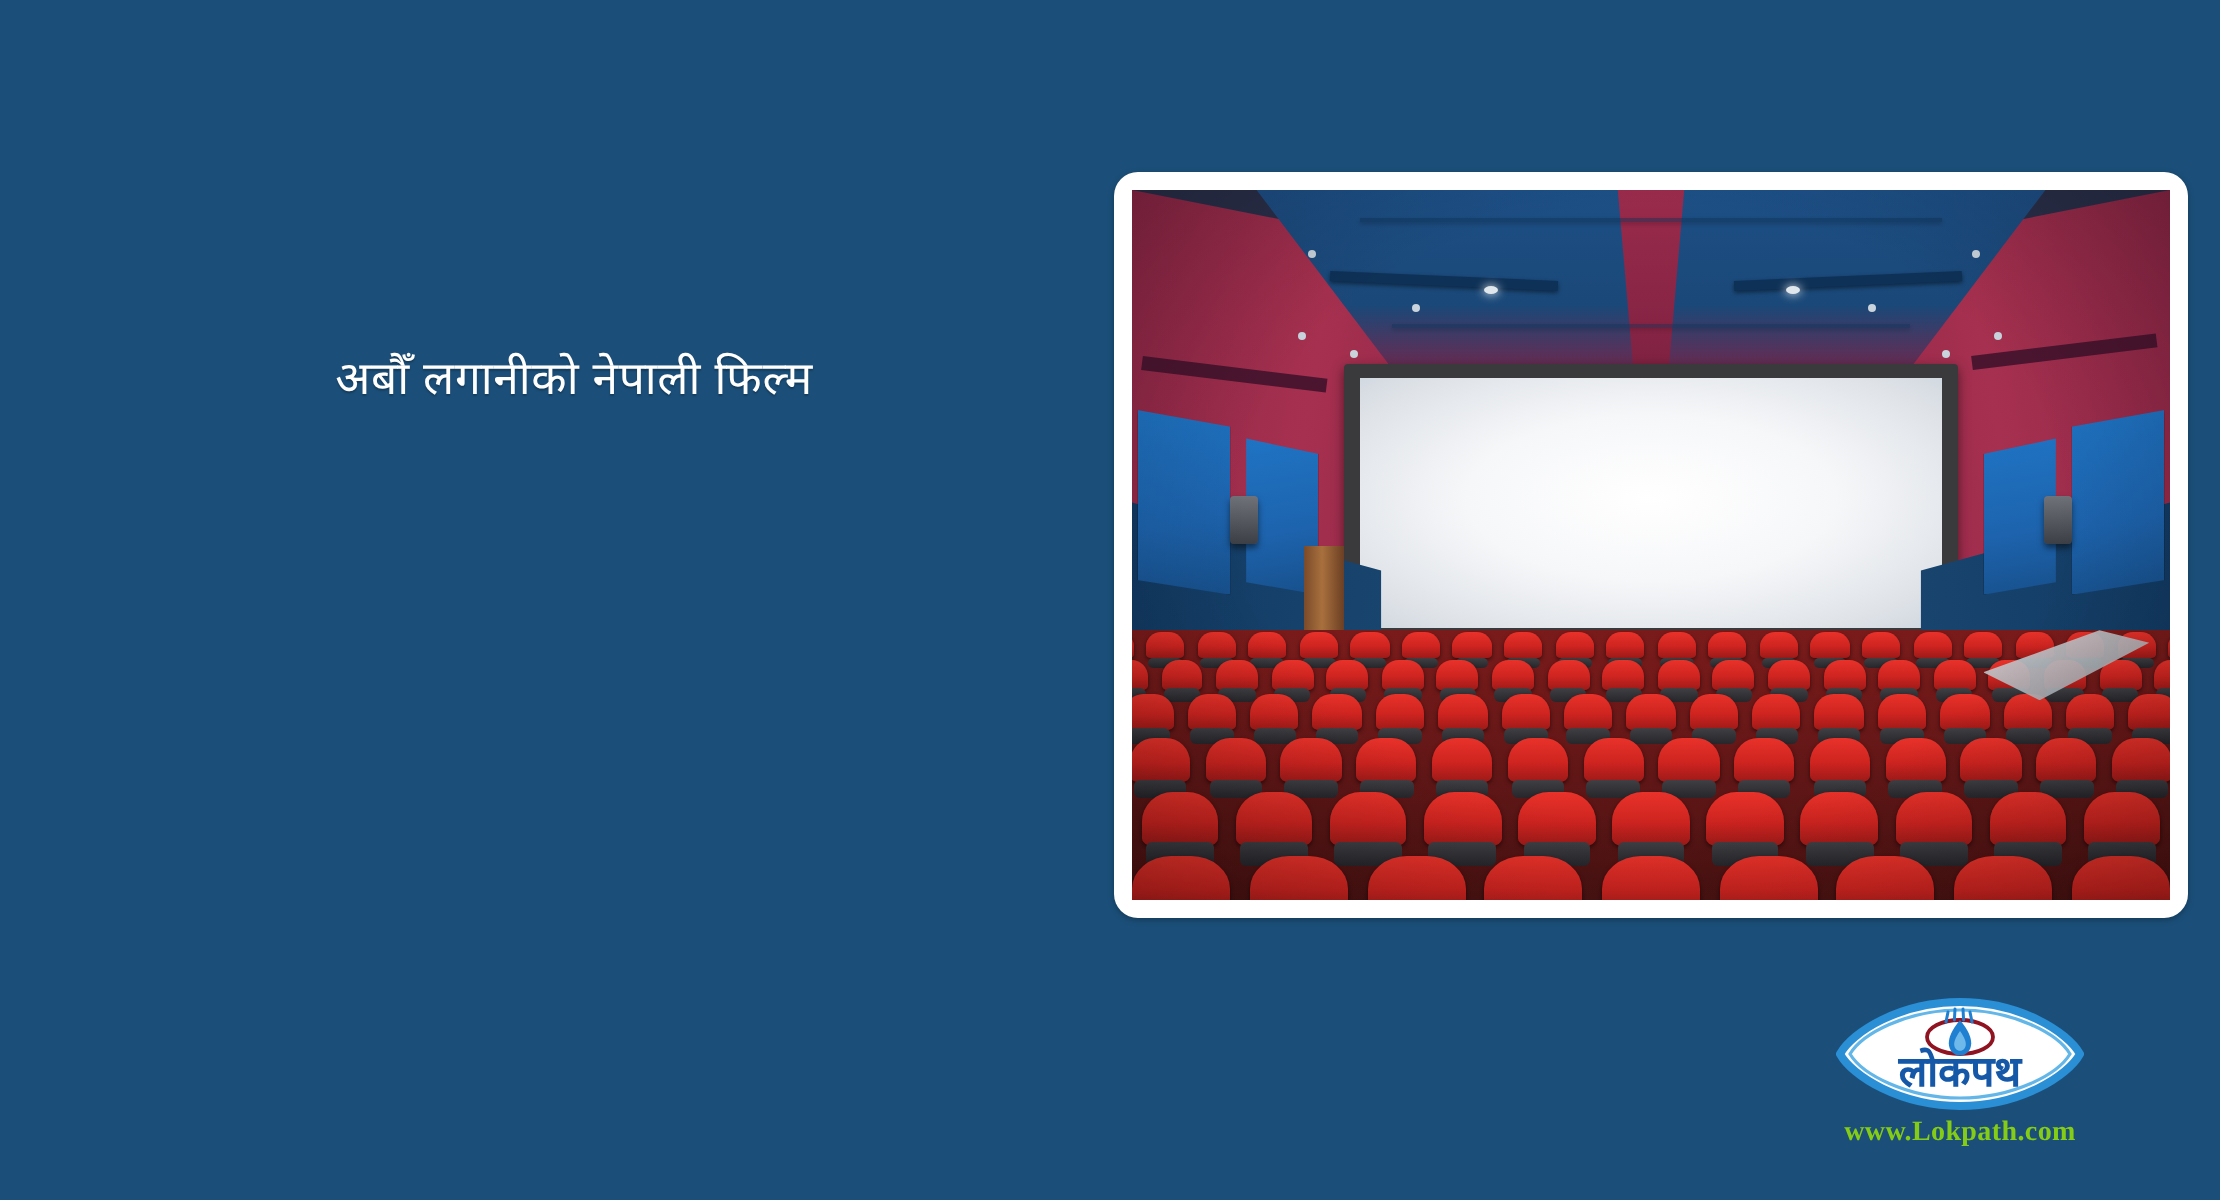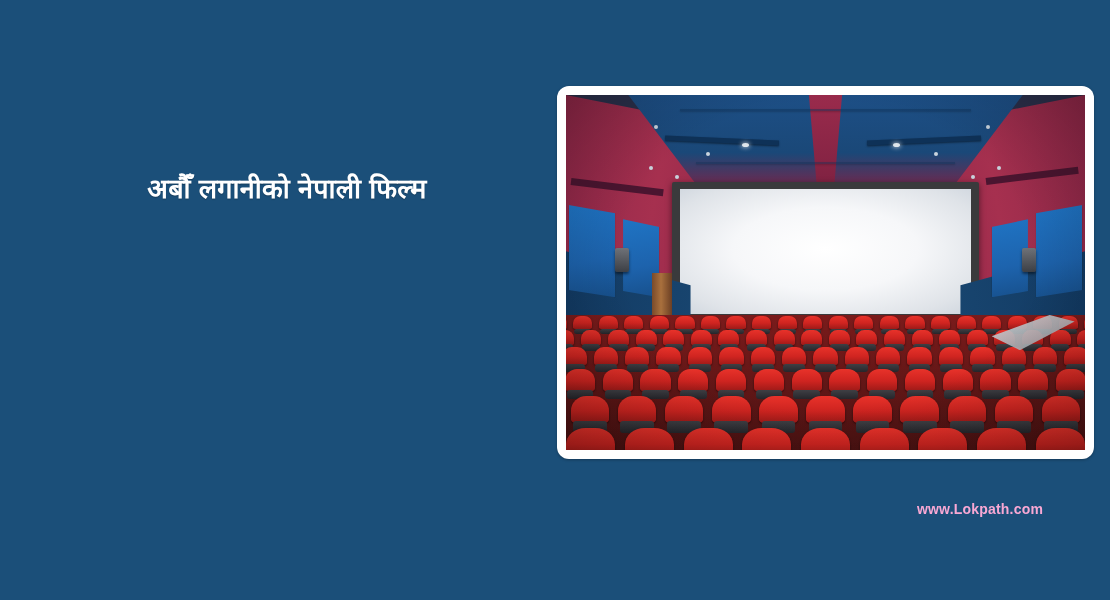--- a/index.html
+++ b/index.html
@@ -22,22 +22,22 @@
   .headline {
     position: absolute;
     left: 22px;
     top: 160px;
     width: 530px;
     text-align: center;
     color: #ffffff;
   }
   .headline-line {
     font-family: "Liberation Sans", "DejaVu Sans", sans-serif;
-    font-size: 27px;
-    font-weight: bold;
+    font-size: 23px;
+    font-weight: normal;
     line-height: 58px;
     white-space: nowrap;
     letter-spacing: 0.3px;
     text-shadow: 0 1px 1px rgba(0,0,0,0.25);
   }
 
   
   .photo-frame {
     position: absolute;
     left: 557px;
@@ -199,24 +199,24 @@
     text-align: center;
   }
   .logo-eye {
     position: relative;
     width: 124px;
     height: 58px;
     margin: 0 auto;
   }
   .logo-url {
     margin-top: 3px;
-    color: #f9a8d4;
+    color: #84cc16;
     font-size: 14px;
     font-weight: bold;
-    font-family: Liberation Sans, sans-serif;
+    font-family: Liberation Serif, serif;
     letter-spacing: 0.2px;
   }
 </style>
 </head>
 <body>
 
 <div id="canvas">
 
   <div class="headline">
     <div class="headline-line">अबौँ लगानीको नेपाली फिल्म</div>
@@ -383,16 +383,39 @@
           <div class="seat" style="width:8.4%;height:30px;"></div>
         </div>
         <div class="aisle-rail"></div>
       </div>
 
       <div class="photo-vignette"></div>
     </div>
   </div>
 
   <div class="logo-block">
+    <div class="logo-eye">
+      <svg viewBox="0 0 124 58" width="124" height="58" xmlns="http://www.w3.org/2000/svg">
+
+        <path d="M62 3 C92 3 116 18 122 29 C116 40 92 55 62 55 C32 55 8 40 2 29 C8 18 32 3 62 3 Z" fill="#ffffff" stroke="#2b8fd6" stroke-width="4"></path>
+        <path d="M62 7 C89 7 111 19 117 29 C111 39 89 51 62 51 C35 51 13 39 7 29 C13 19 35 7 62 7 Z" fill="#ffffff" stroke="#63b6e8" stroke-width="1.6"></path>
+
+        <ellipse cx="62" cy="20.5" rx="16.5" ry="8.5" fill="none" stroke="#8f1320" stroke-width="1.9"></ellipse>
+
+        <g stroke="#1f7fd0" stroke-width="1.5" stroke-linecap="round">
+          <line x1="56" y1="8" x2="55" y2="13"></line>
+          <line x1="59.5" y1="6.5" x2="59.2" y2="12"></line>
+          <line x1="63.5" y1="6.5" x2="63.8" y2="12"></line>
+          <line x1="67" y1="8" x2="68" y2="13"></line>
+        </g>
+
+        <path d="M62 12 C66.5 17.5 67.6 21 67.6 23.6 C67.6 27.2 65.1 29.8 62 29.8
+                 C58.9 29.8 56.4 27.2 56.4 23.6 C56.4 21 57.5 17.5 62 12 Z" fill="#1f7fd0"></path>
+        <path d="M62 17.5 C64.3 20.8 64.9 22.6 64.9 24.1 C64.9 26 63.6 27.4 62 27.4
+                 C60.4 27.4 59.1 26 59.1 24.1 C59.1 22.6 59.7 20.8 62 17.5 Z" fill="#7ec2ef" opacity="0.85"></path>
+
+        <text x="62" y="45" text-anchor="middle" font-family="'Liberation Sans', sans-serif" font-size="21" font-weight="bold" fill="#1558a8">लोकपथ</text>
+      </svg>
+    </div>
     <div class="logo-url">www.Lokpath.com</div>
   </div>
 
 </div>
 
 </body></html>

